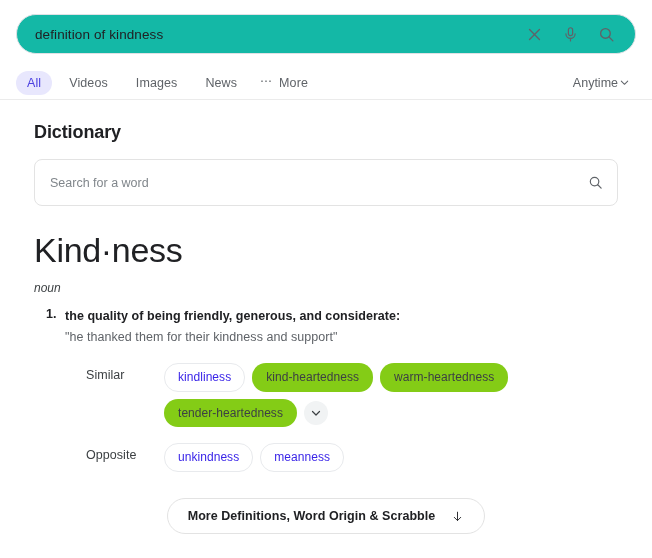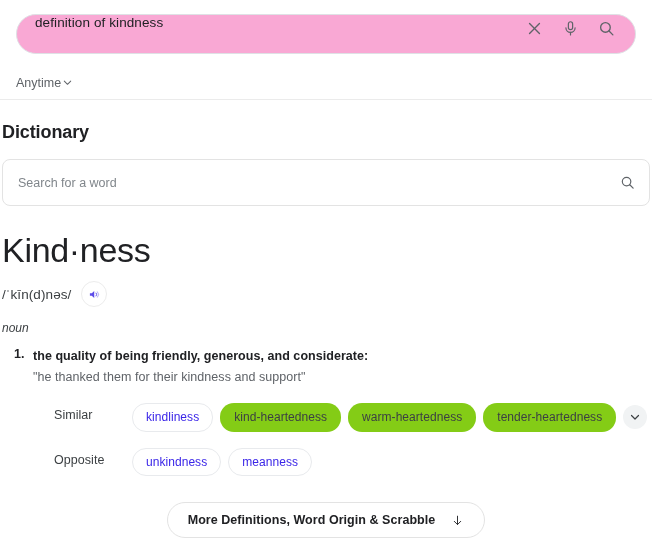--- a/index.html
+++ b/index.html
@@ -16,26 +16,26 @@
     color: #202124;
     -webkit-font-smoothing: antialiased;
   }
 
   
   .topbar {
     padding: 14px 16px 0 16px;
   }
   .searchbox {
     display: flex;
-    align-items: flex-start;
+    align-items: center;
     height: 40px;
     border: 1px solid #dfe1e5;
     border-radius: 24px;
     padding: 0 16px 0 18px;
-    background: #f9a8d4;
+    background: #14b8a6;
   }
   .searchbox .query {
     flex: 1;
     font-size: 13.5px;
     color: #202124;
     letter-spacing: .1px;
     white-space: nowrap;
     overflow: hidden;
   }
   .sb-icon {
@@ -97,21 +97,21 @@
     align-items: center;
     gap: 1px;
     font-size: 12.5px;
     color: #5f6368;
     cursor: pointer;
     padding-right: 6px;
   }
 
   
   .content {
-    padding: 0 2px;
+    padding: 0 34px;
   }
   .section-title {
     font-size: 18px;
     font-weight: 700;
     color: #202124;
     margin: 22px 0 16px 0;
     letter-spacing: -.1px;
   }
   .word-search {
     display: flex;
@@ -310,20 +310,30 @@
     <div class="sb-icon">
       <svg width="17" height="17" viewBox="0 0 24 24" fill="none" stroke="#5f6368" stroke-width="1.9" stroke-linecap="round">
         <circle cx="10.5" cy="10.5" r="6.8"></circle>
         <line x1="15.6" y1="15.6" x2="21" y2="21"></line>
       </svg>
     </div>
   </div>
 </div>
 
 <div class="tabsbar">
+  <div class="tabs">
+    <div class="tab active">All</div>
+    <div class="tab">Videos</div>
+    <div class="tab">Images</div>
+    <div class="tab">News</div>
+    <div class="tab more">
+      <span class="dots">⋯</span>
+      <span>More</span>
+    </div>
+  </div>
 
   <div class="anytime">
     <span>Anytime</span>
     <svg width="11" height="11" viewBox="0 0 24 24" fill="none" stroke="#5f6368" stroke-width="2.2" stroke-linecap="round" stroke-linejoin="round">
       <polyline points="5,9 12,16 19,9"></polyline>
     </svg>
   </div>
 </div>
 
 <div class="content">
@@ -335,30 +345,20 @@
     <div class="ws-icon">
       <svg width="15" height="15" viewBox="0 0 24 24" fill="none" stroke="#5f6368" stroke-width="1.9" stroke-linecap="round">
         <circle cx="10.5" cy="10.5" r="6.8"></circle>
         <line x1="15.6" y1="15.6" x2="21" y2="21"></line>
       </svg>
     </div>
   </div>
 
   <h1 class="headword">Kind·ness</h1>
 
-  <div class="pron-row">
-    <div class="pron">/ˈkīn(d)nəs/</div>
-    <div class="audio-btn">
-      <svg width="13" height="13" viewBox="0 0 24 24" fill="none">
-        <path d="M3.5 9.5h3.5l4.5-3.8v12.6l-4.5-3.8H3.5z" fill="#5b4ae8"></path>
-        <path d="M15 9.3a4 4 0 0 1 0 5.4" stroke="#5b4ae8" stroke-width="1.8" stroke-linecap="round"></path>
-        <path d="M17.6 7a7.4 7.4 0 0 1 0 10" stroke="#5b4ae8" stroke-width="1.6" stroke-linecap="round" opacity="0.55"></path>
-      </svg>
-    </div>
-  </div>
 
   <div class="pos">noun</div>
 
   <div class="def-item">
     <div class="def-num">1.</div>
     <div class="def-body">
       <div class="def-text">the quality of being friendly, generous, and considerate:</div>
       <div class="def-example">"he thanked them for their kindness and support"</div>
     </div>
   </div>

